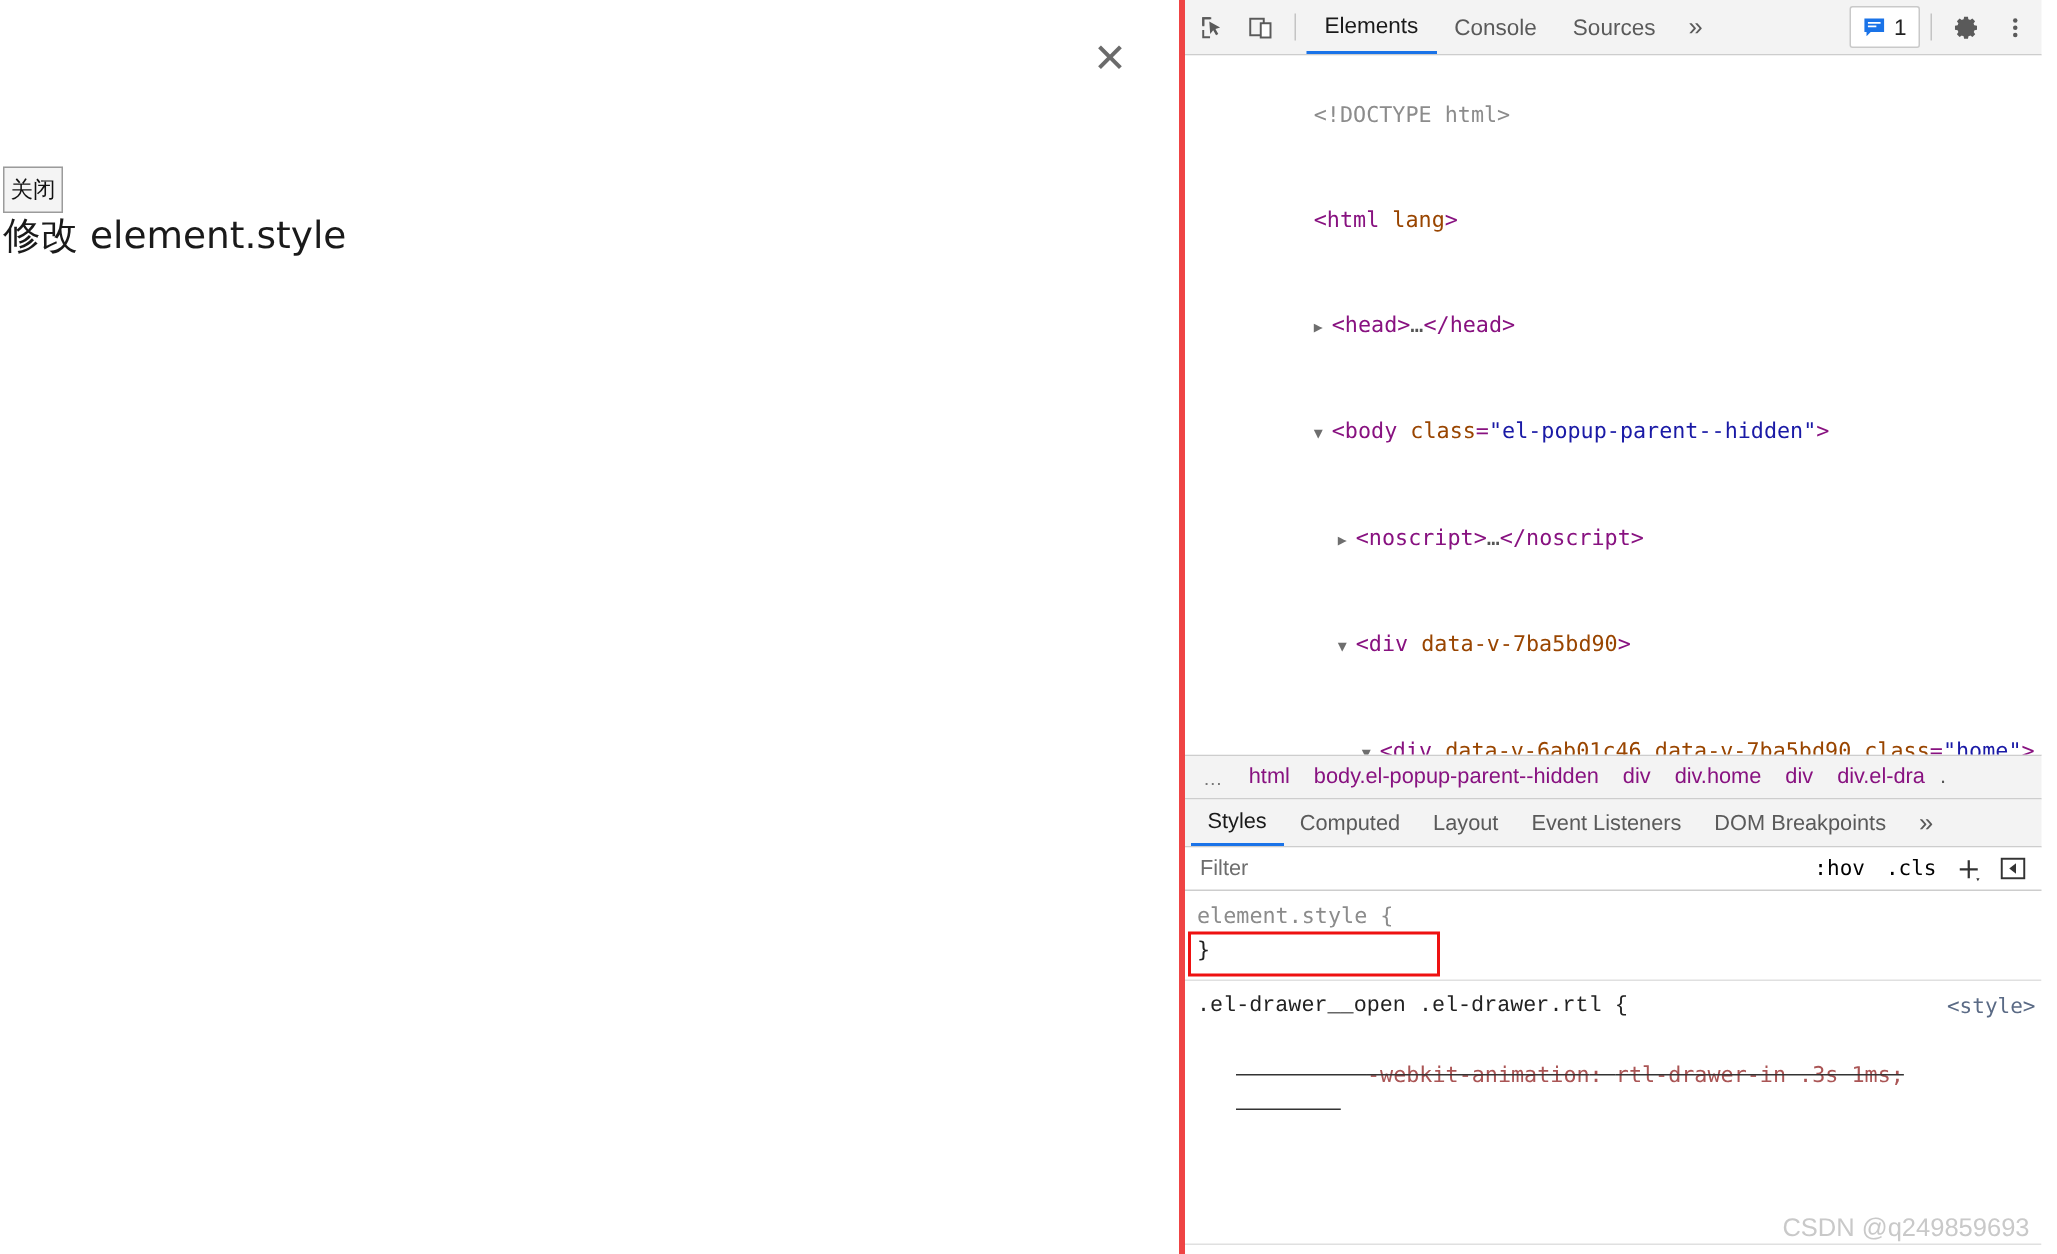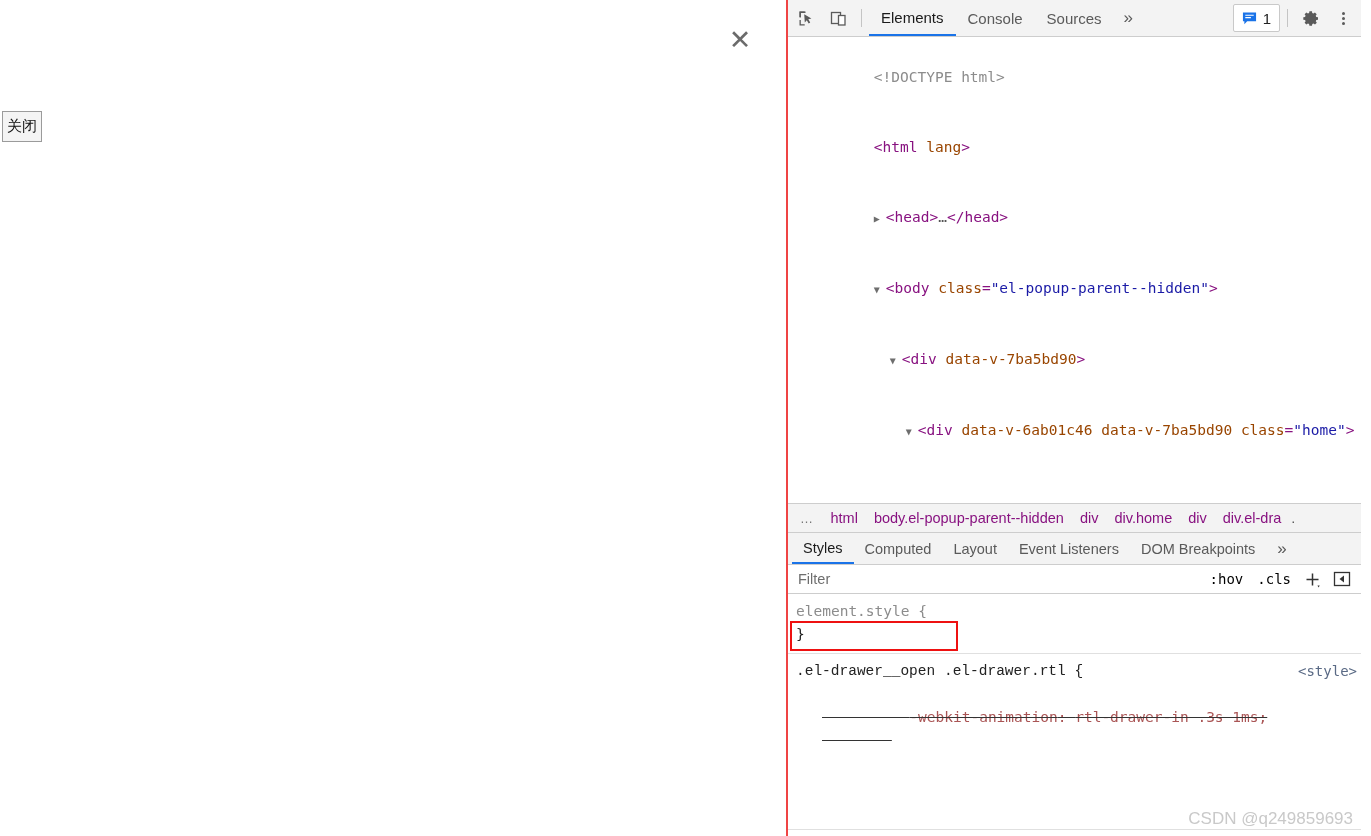--- a/index.html
+++ b/index.html
@@ -45,21 +45,21 @@
     color: #1a1a1a;
     font-family: "DejaVu Sans", sans-serif;
     white-space: nowrap;
   }
 
   
   #devtools {
     position: absolute; left: 786px; top: 0;
     width: 575px; height: 836px;
     background: #ffffff;
-    border-left: 2px solid #ef4444;
+    border-left: 4px solid #ef4444;
     display: flex; flex-direction: column;
     font-family: "Liberation Sans", sans-serif;
   }
 
   
   #dt-toolbar {
     height: 37px; min-height: 37px;
     background: #f3f3f3;
     border-bottom: 1px solid #cdcdcd;
     display: flex; align-items: center;
@@ -221,20 +221,21 @@
   }
 </style>
 </head>
 <body>
 
 <div id="root">
 
   <div id="page-area">
     <div id="drawer-close-x">✕</div>
     <div id="annot-close-btn">关闭</div>
+    <div id="annot-modify-text">修改 element.style</div>
   </div>
 
   <div id="devtools">
 
     <div id="dt-toolbar">
       <div class="tb-icon-btn">
         <svg width="17" height="17" viewBox="0 0 17 17">
           <path d="M1.5 1.5h6v1.4H2.9v4.6H1.5z" fill="#5a5a5a"></path>
           <path d="M1.5 15.5h6v-1.4H2.9V9.5H1.5z" fill="#5a5a5a" opacity="0"></path>
           <path d="M1.5 1.5h5.2v1.3H2.8V7H1.5zM1.5 15.5h5.2v-1.3H2.8V10H1.5z" fill="#5a5a5a"></path>
@@ -290,20 +291,23 @@
       </div>
 
       <div class="dom-row" style="padding-left:16px;">
         <span class="tri">▶</span><span class="punc">&lt;</span><span class="tag">head</span><span class="punc">&gt;</span><span class="ellip">…</span><span class="punc">&lt;/</span><span class="tag">head</span><span class="punc">&gt;</span>
       </div>
 
       <div class="dom-row" style="padding-left:16px;">
         <span class="tri">▼</span><span class="punc">&lt;</span><span class="tag">body</span><span> </span><span class="attr">class</span><span class="punc">=</span><span class="val">"el-popup-parent--hidden"</span><span class="punc">&gt;</span>
       </div>
 
+      <div class="dom-row" style="padding-left:32px;">
+        <span class="tri">▶</span><span class="punc">&lt;</span><span class="tag">noscript</span><span class="punc">&gt;</span><span class="ellip">…</span><span class="punc">&lt;/</span><span class="tag">noscript</span><span class="punc">&gt;</span>
+      </div>
 
       <div class="dom-row" style="padding-left:32px;">
         <span class="tri">▼</span><span class="punc">&lt;</span><span class="tag">div</span><span> </span><span class="attr">data-v-7ba5bd90</span><span class="punc">&gt;</span>
       </div>
 
       <div class="dom-row" style="padding-left:48px;">
         <span class="tri">▼</span><span class="punc">&lt;</span><span class="tag">div</span><span> </span><span class="attr">data-v-6ab01c46</span><span> </span><span class="attr">data-v-7ba5bd90</span><span> </span><span class="attr">class</span><span class="punc">=</span><span class="val">"home"</span><span class="punc">&gt;</span>
       </div>
 
     </div>

